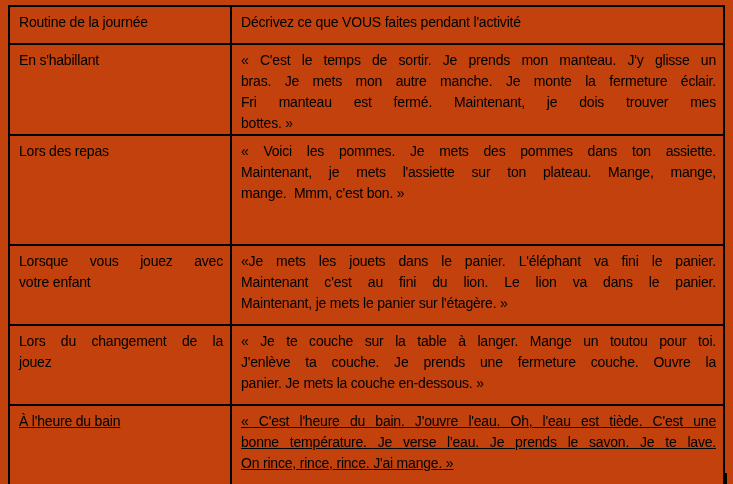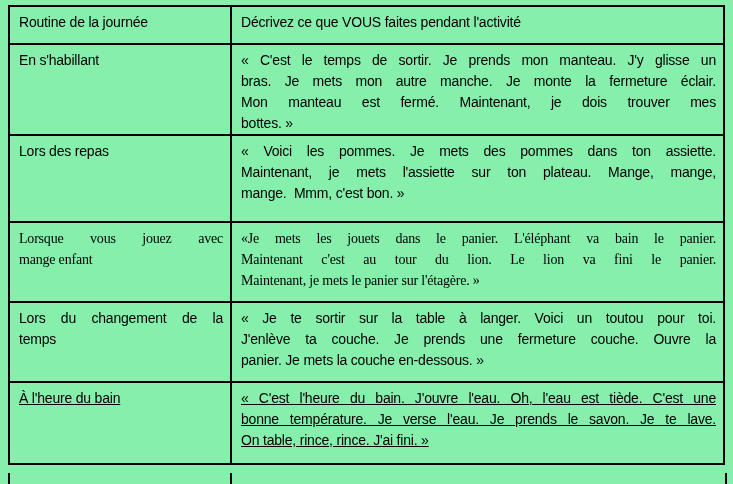--- a/index.html
+++ b/index.html
@@ -10,21 +10,21 @@
   body {
     width: 733px;
     height: 484px;
     overflow: hidden;
     font-family: "Liberation Sans", sans-serif;
   }
   .sheet {
     position: relative;
     width: 733px;
     height: 484px;
-    background: #86efac;
+    background: #c2410c;
   }
   table.routine-table {
     position: absolute;
     left: 8px;
     top: 5px;
     width: 715px;
     border-collapse: collapse;
     table-layout: fixed;
   }
   col.c1 { width: 222px; }
@@ -36,22 +36,22 @@
     padding: 5px 7px 0 9px;
     font-size: 14px;
     line-height: 21px;
     letter-spacing: -0.2px;
     color: #000000;
     font-weight: normal;
     overflow: hidden;
   }
   tr.r-head th { height: 38px; }
   tr.r1 td { height: 88px; }
-  tr.r2 td { height: 87px; margin-top: 32px; }
-  tr.r3 td { height: 80px; font-family: Liberation Serif, serif; }
+  tr.r2 td { height: 110px; margin-top: 32px; }
+  tr.r3 td { height: 80px; }
   tr.r4 td { height: 80px; margin-top: 45px; }
   tr.r5 td { height: 82px; text-decoration: underline; }
 
   
   .jline {
     text-align: justify;
     text-align-last: justify;
     white-space: nowrap;
   }
   .jline:last-child {
@@ -95,64 +95,64 @@
             <div class="jline">Décrivez ce que VOUS faites pendant l'activité</div>
           </th>
       </tr>
       <tr class="r1">
         <td>
             <div class="jline">En s'habillant</div>
           </td>
         <td>
             <div class="jline">« C'est le temps de sortir. Je prends mon manteau. J'y glisse un</div>
             <div class="jline">bras. Je mets mon autre manche. Je monte la fermeture éclair.</div>
-            <div class="jline">Mon manteau est fermé. Maintenant, je dois trouver mes</div>
+            <div class="jline">Fri manteau est fermé. Maintenant, je dois trouver mes</div>
             <div class="jline">bottes. »</div>
           </td>
       </tr>
       <tr class="r2">
         <td>
             <div class="jline">Lors des repas</div>
           </td>
         <td>
             <div class="jline">« Voici les pommes. Je mets des pommes dans ton assiette.</div>
             <div class="jline">Maintenant, je mets l'assiette sur ton plateau. Mange, mange,</div>
             <div class="jline">mange. &nbsp;Mmm, c'est bon. »</div>
           </td>
       </tr>
       <tr class="r3">
         <td>
             <div class="jline">Lorsque vous jouez avec</div>
-            <div class="jline">mange enfant</div>
+            <div class="jline">votre enfant</div>
           </td>
         <td>
-            <div class="jline">«Je mets les jouets dans le panier. L'éléphant va bain le panier.</div>
-            <div class="jline">Maintenant c'est au tour du lion. Le lion va fini le panier.</div>
+            <div class="jline">«Je mets les jouets dans le panier. L'éléphant va fini le panier.</div>
+            <div class="jline">Maintenant c'est au fini du lion. Le lion va dans le panier.</div>
             <div class="jline">Maintenant, je mets le panier sur l'étagère. »</div>
           </td>
       </tr>
       <tr class="r4">
         <td>
             <div class="jline">Lors du changement de la</div>
-            <div class="jline">temps</div>
+            <div class="jline">jouez</div>
           </td>
         <td>
-            <div class="jline">« Je te sortir sur la table à langer. Voici un toutou pour toi.</div>
+            <div class="jline">« Je te couche sur la table à langer. Mange un toutou pour toi.</div>
             <div class="jline">J'enlève ta couche. Je prends une fermeture couche. Ouvre la</div>
             <div class="jline">panier. Je mets la couche en-dessous. »</div>
           </td>
       </tr>
       <tr class="r5">
         <td>
             <div class="jline">À l'heure du bain</div>
           </td>
         <td>
             <div class="jline">« C'est l'heure du bain. J'ouvre l'eau. Oh, l'eau est tiède. C'est une</div>
             <div class="jline">bonne température. Je verse l'eau. Je prends le savon. Je te lave.</div>
-            <div class="jline">On table, rince, rince. J'ai fini. »</div>
+            <div class="jline">On rince, rince, rince. J'ai mange. »</div>
           </td>
       </tr>
     </tbody>
   </table>
 
   <div class="cut-row">
     <div class="cut-divider"></div>
   </div>
 </div>
 

